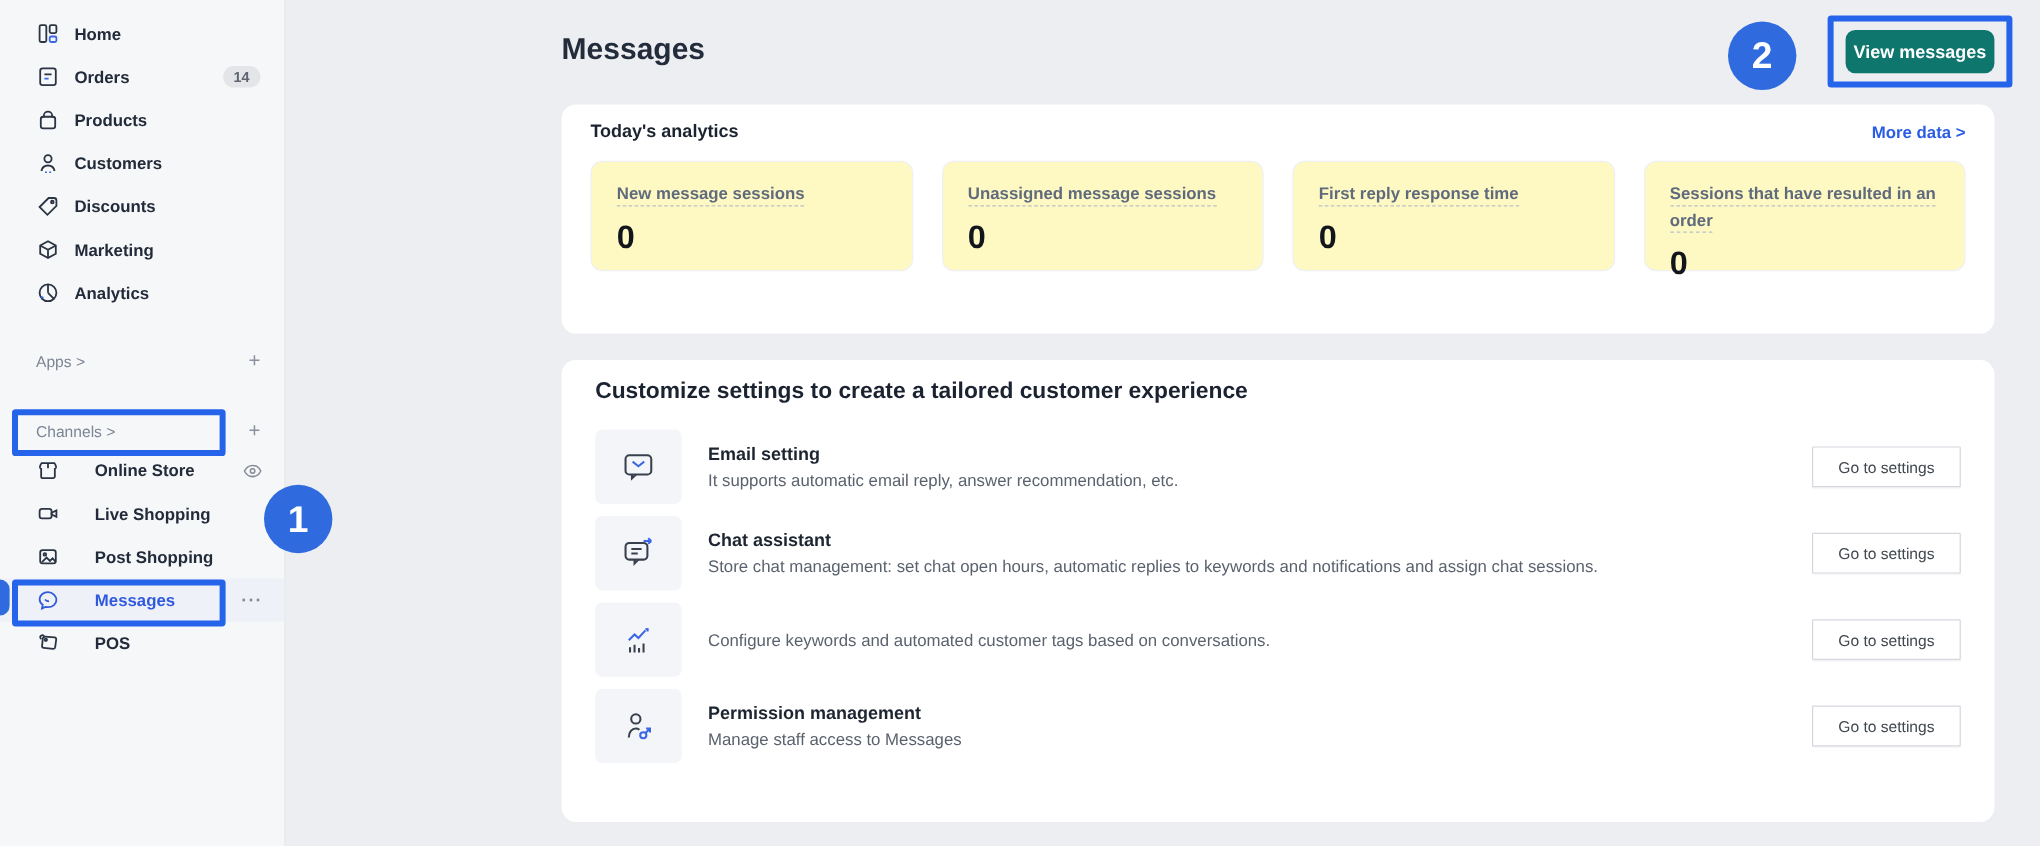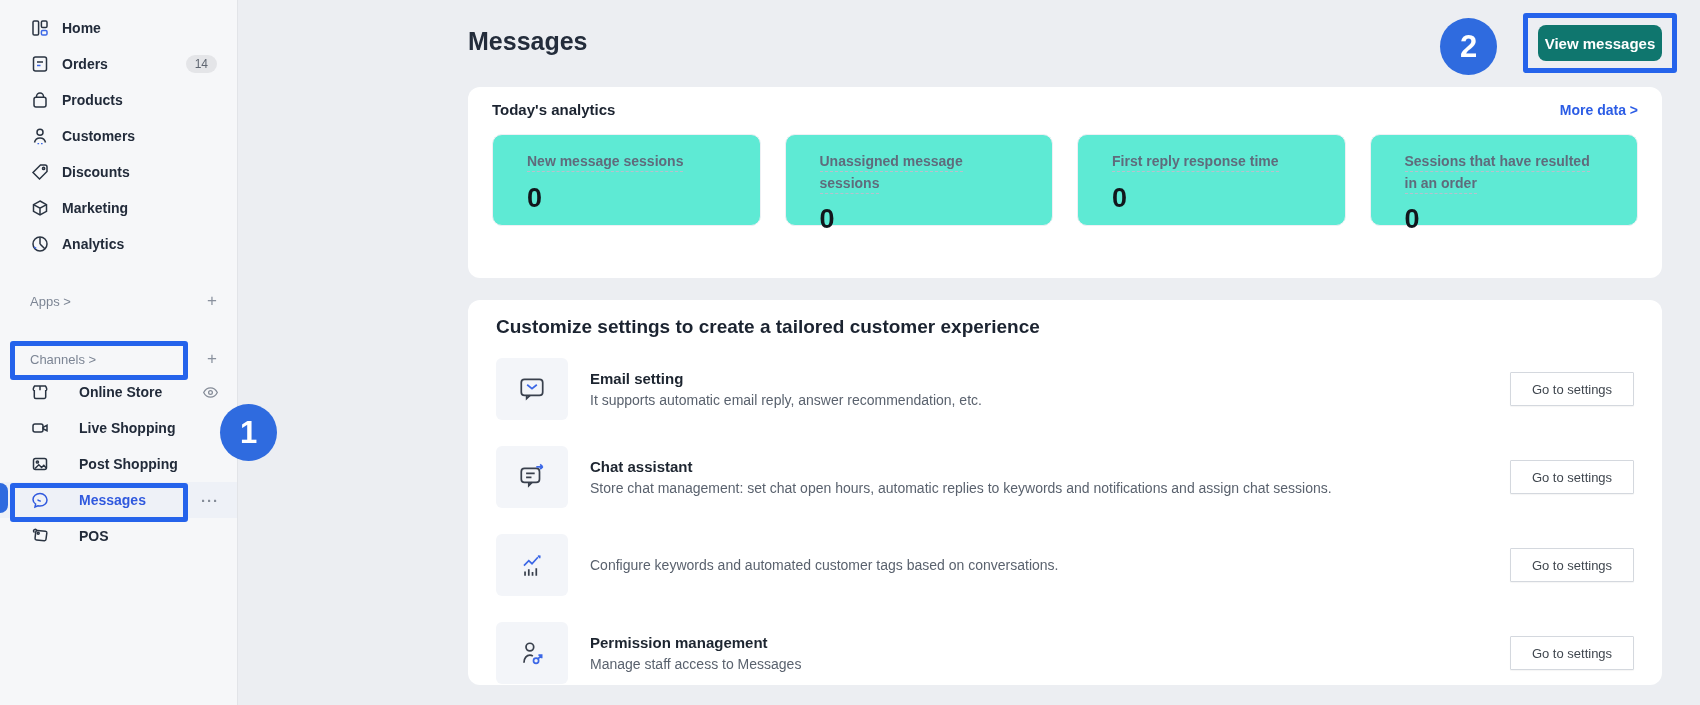--- a/index.html
+++ b/index.html
@@ -18,21 +18,21 @@
   }
   .nav-list { padding-top:10px; }
   .nav-item {
     height:36px; display:flex; align-items:center; gap:12px;
     padding:0 20px 0 30px; cursor:pointer;
     font-size:14px; font-weight:700; color:#222b3a;
   }
   .nav-item .icn { width:20px; height:20px; flex:0 0 20px; color:#2a3442; display:flex; align-items:center; justify-content:center; }
   .nav-item .lbl { flex:1; }
   .pill {
-    background:#e4e5e8; color:#5f6671; font-size:12px; font-weight:400;
+    background:#e4e5e8; color:#5f6671; font-size:12px; font-weight:700;
     border-radius:10px; padding:2px 9px;
   }
   .section-row {
     height:30px; display:flex; align-items:center; justify-content:space-between;
     padding:0 20px 0 30px; font-size:13px; color:#7c8594; cursor:pointer;
   }
   .section-row .plus { color:#8a919e; font-size:17px; font-weight:400; cursor:pointer; }
   .apps-row { margin-top:24px;text-align:center; }
   .channels-row { margin-top:28px; }
   .chan-item {
@@ -72,31 +72,31 @@
     font-family:"Liberation Sans", sans-serif; cursor:pointer;
   }
   
   .card { position:absolute; background:#ffffff; border-radius:12px; }
   .card-analytics { left:468px; top:87px; width:1194px; height:191px; padding:14px 24px 18px; }
   .card-head { display:flex; align-items:center; justify-content:space-between; }
   .card-title { font-size:15px; font-weight:700; color:#1b2330; }
   .more-link { font-size:14px; font-weight:700; color:#2b5ce5; cursor:pointer; }
   .metrics { display:flex; gap:24px; margin-top:16px; }
   .metric {
-    flex:1; height:92px; background:#5eead4; border:1px solid #eef0f4;
-    border-radius:10px; padding:16px 34px; cursor:pointer;
+    flex:1; height:92px; background:#fef9c3; border:1px solid #eef0f4;
+    border-radius:10px; padding:16px 21px; cursor:pointer;
   }
   .metric .m-label {
     display:inline; font-size:14px; font-weight:700; color:#5f6b7c;
     border-bottom:1px dashed #b9c0cc; padding-bottom:2px; line-height:1.55;
   }
   .metric .m-value { font-size:27px; font-weight:700; color:#12161c; margin-top:10px; }
   .card-settings { left:468px; top:300px; width:1194px; height:385px; padding:16px 28px 20px; }
   .settings-title { font-size:19px; font-weight:700; color:#1b2330; }
-  .rows { margin-top:20px; display:flex; flex-direction:column; gap:26px; }
+  .rows { margin-top:20px; display:flex; flex-direction:column; gap:10px; }
   .srow { display:flex; align-items:center; gap:22px; height:62px; }
   .tile {
     width:72px; height:62px; flex:0 0 72px; background:#f3f5f9; border-radius:6px;
     display:flex; align-items:center; justify-content:center; color:#39404d;
   }
   .srow-text { flex:1; }
   .srow-title { font-size:15px; font-weight:700; color:#1d2530; margin-bottom:5px; }
   .srow-desc { font-size:14px; color:#5a626e; }
   .btn-secondary {
     width:124px; height:34px; background:#fff; border:1px solid #d4d8de;

